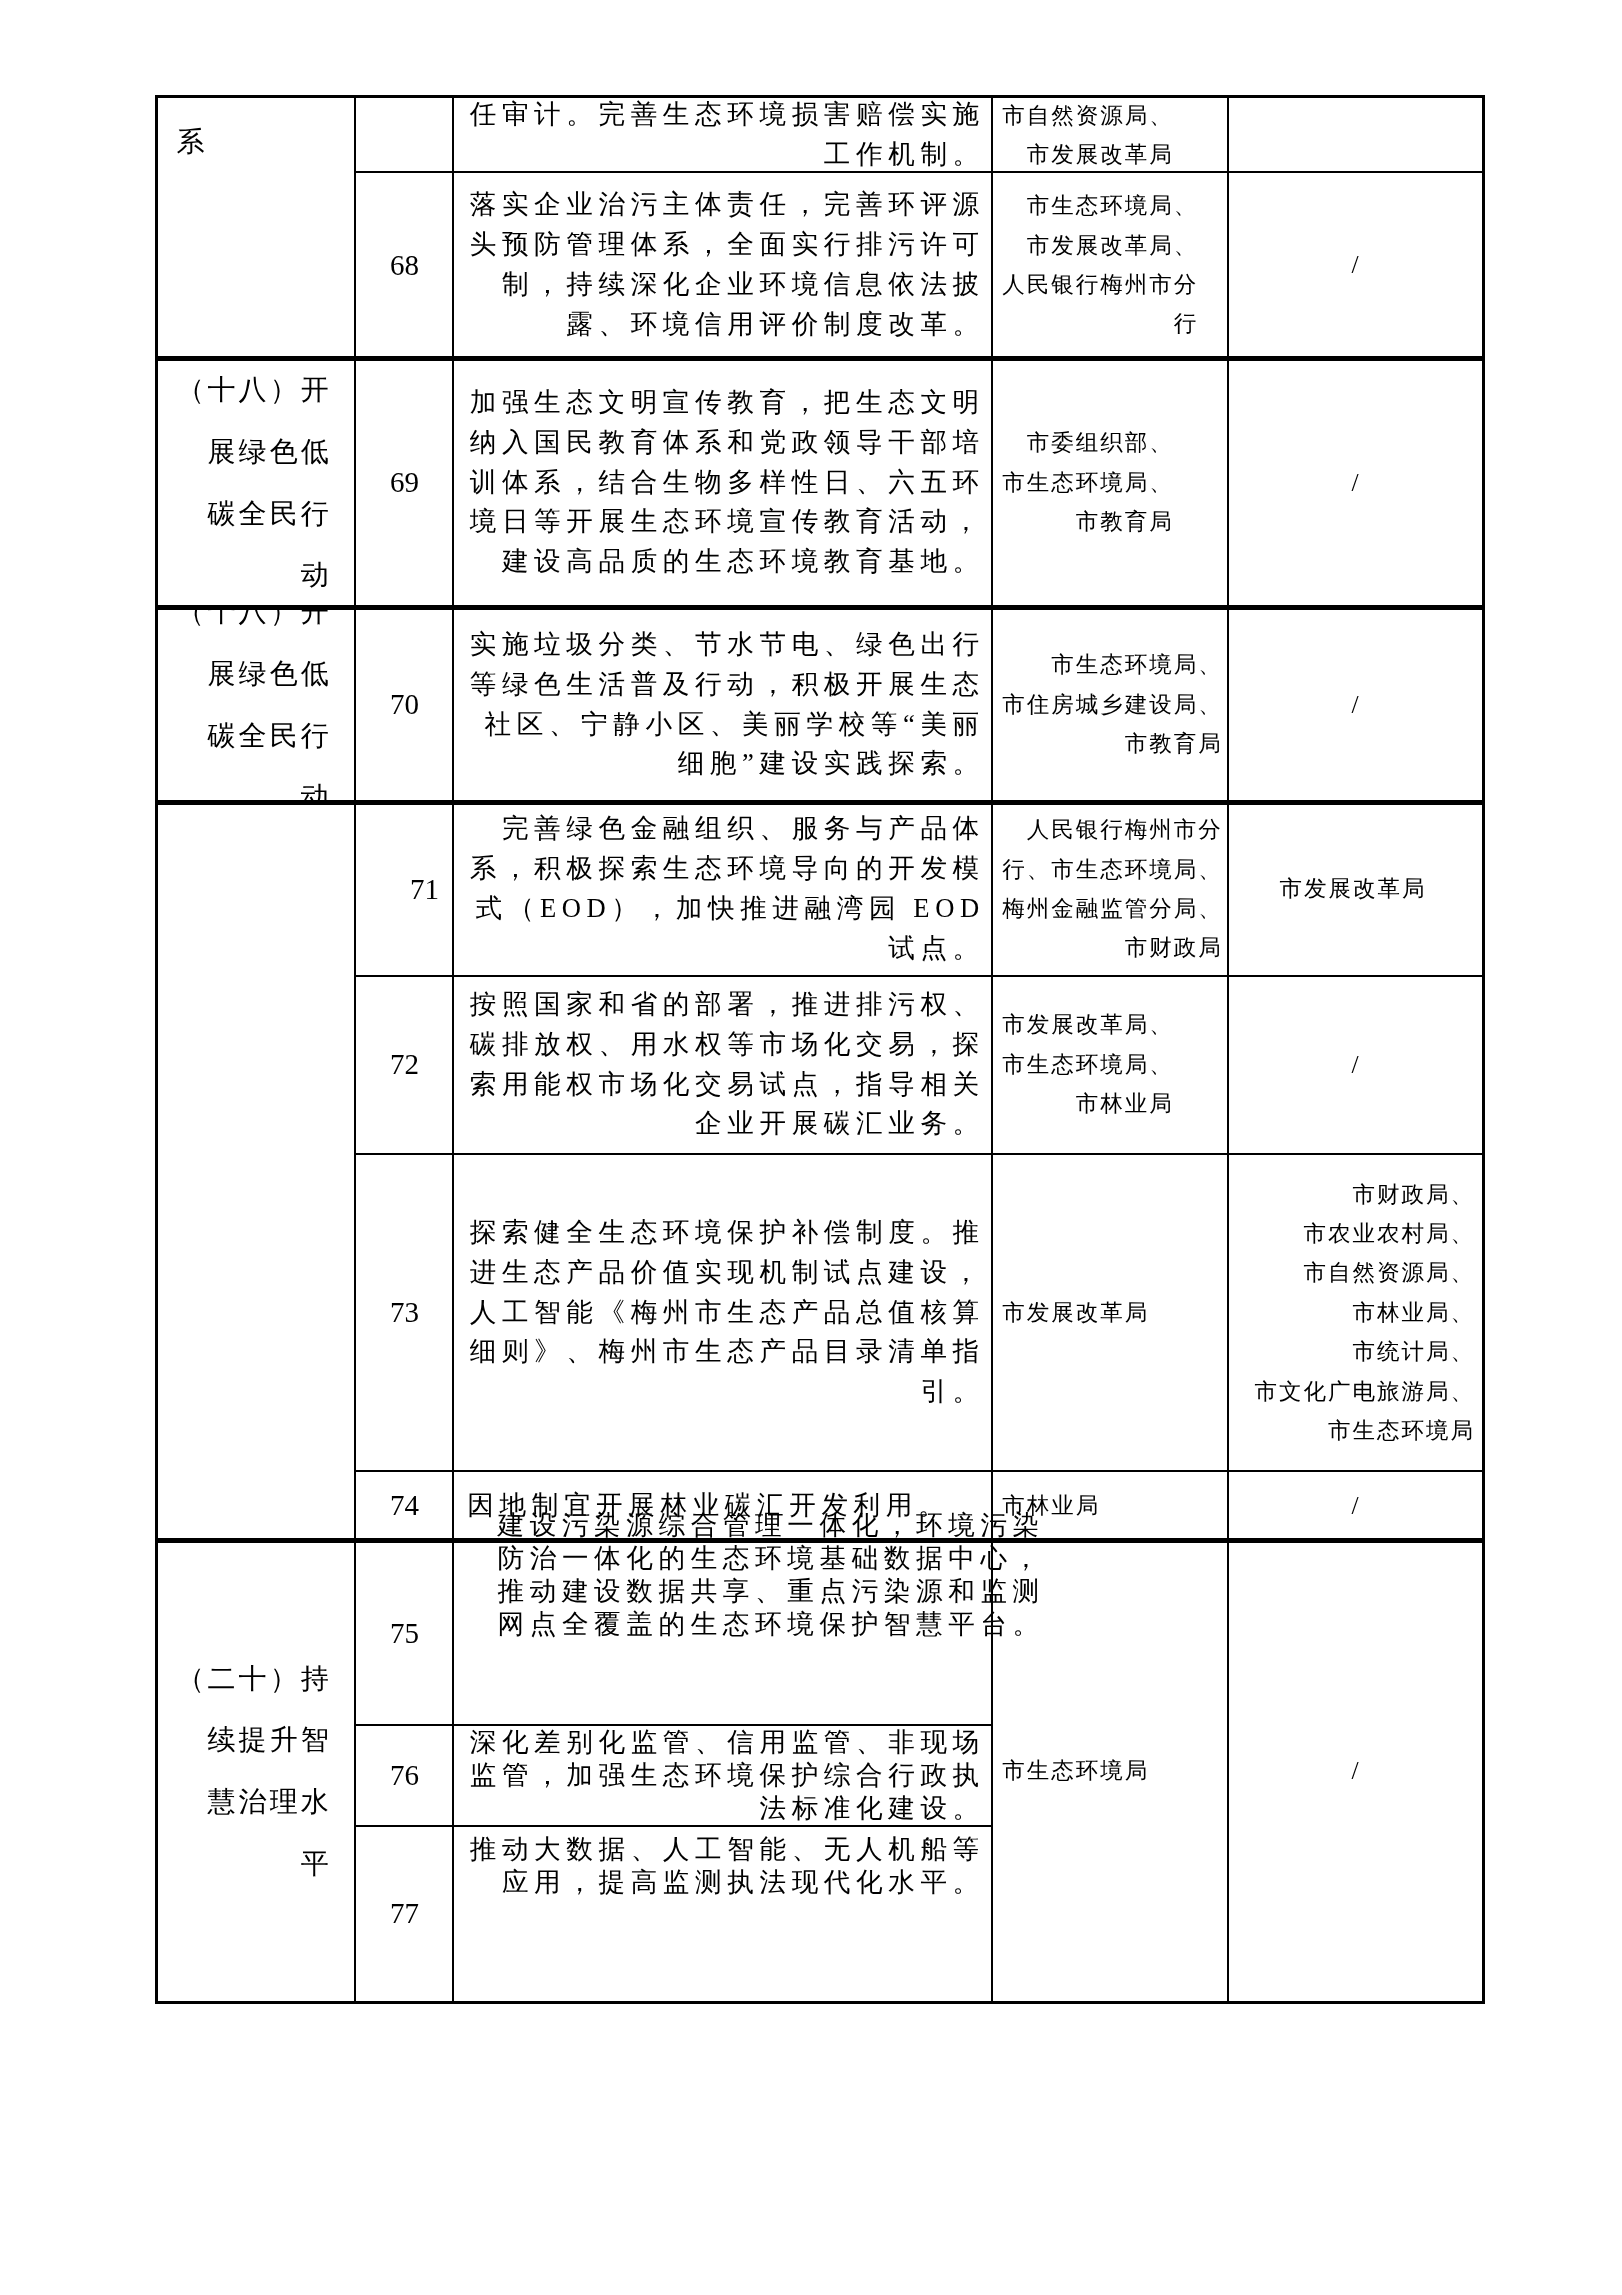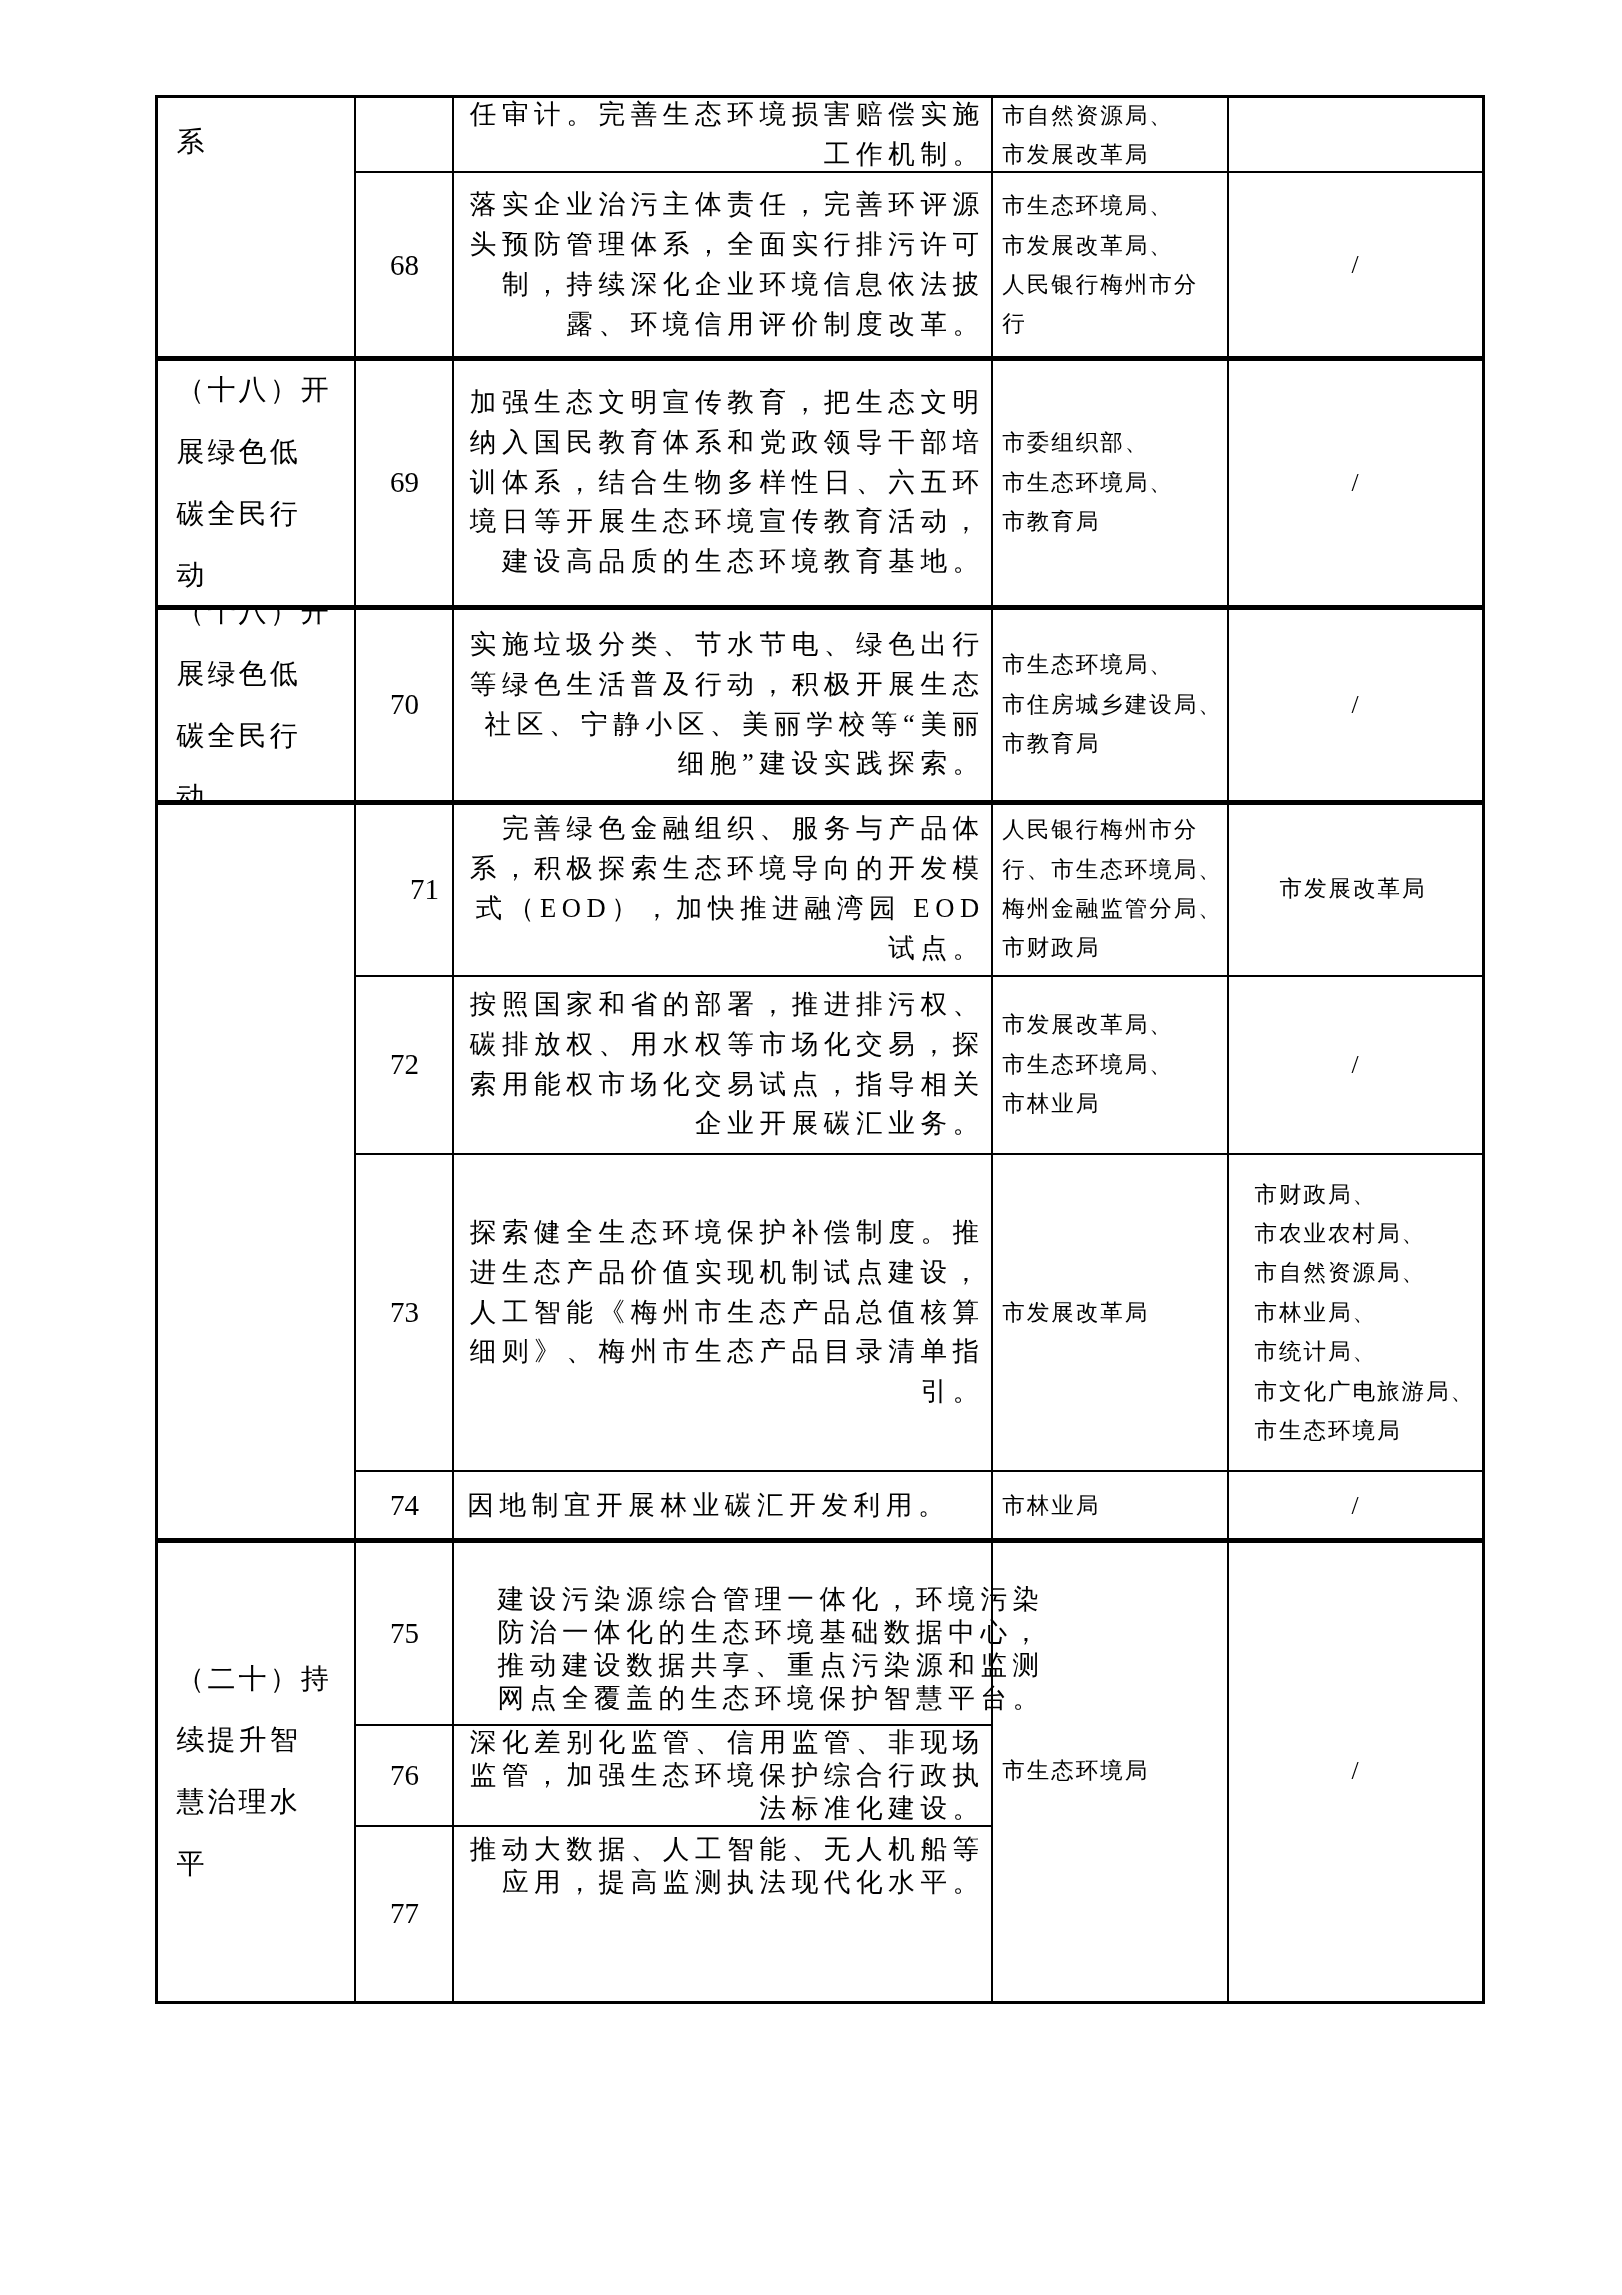--- a/index.html
+++ b/index.html
@@ -1,20 +1,20 @@
 <!DOCTYPE html>
 <html style="font-size:8.2px"><head>
 <meta charset="utf-8">
 <style>
   html,body{margin:0;padding:0;background:#ffffff;}
   .page{position:relative;width:1623px;height:2295px;background:#ffffff;overflow:hidden;
         font-family:"Liberation Serif","DejaVu Serif",serif;color:#000;}
   .table{position:absolute;left:155px;top:95px;width:1324px;height:1903px;
          border:3.1px solid #000;box-sizing:content-box;}
-  .cell{position:absolute;box-sizing:border-box;display:flex;align-items:center;overflow:hidden;}
+  .cell{position:absolute;box-sizing:border-box;display:flex;align-items:center;overflow:hidden;text-align:right;}
   .cat{font-size:28px;line-height:2.2;letter-spacing:3.1px;white-space:pre-line;
        padding-left:18.4px;padding-right:5.1px;}
   .cat-top{align-items:flex-start;padding-top:13.3px;}
   .num{font-size:29px;justify-content:center;}
   .task{font-size:26.6px;line-height:1.5;letter-spacing:5.6px;
         padding-left:13.3px;padding-right:7.2px;text-align:right;}
   .task-compact{line-height:1.25;}
   .task-toppad{align-items:flex-start;padding-top:7.2px;}
   .dept{font-size:22.5px;line-height:1.75;letter-spacing:2px;white-space:pre-line;
         padding-left:10.2px;padding-right:4.1px;}
@@ -95,21 +95,21 @@
       </div>
     <div class="cell task" style="left:296px;top:878px;width:538px;height:177px;">
         <span>按照国家和省的部署，推进排污权、碳排放权、用水权等市场化交易，探索用能权市场化交易试点，指导相关企业开展碳汇业务。</span>
       </div>
     <div class="cell task" style="left:296px;top:1056px;width:538px;height:317px;">
         <span>探索健全生态环境保护补偿制度。推进生态产品价值实现机制试点建设，人工智能《梅州市生态产品总值核算细则》、梅州市生态产品目录清单指引。</span>
       </div>
     <div class="cell task" style="left:296px;top:1373px;width:538px;height:69px;">
         <span>因地制宜开展林业碳汇开发利用。</span>
       </div>
-    <div class="cell task task-compact" style="left:296px;top:1458px;width:598px;height:186px;padding-left:13px;">
+    <div class="cell task task-compact" style="left:296px;top:1384px;width:598px;height:186px;padding-left:13px;">
         <span>建设污染源综合管理一体化，环境污染防治一体化的生态环境基础数据中心，推动建设数据共享、重点污染源和监测网点全覆盖的生态环境保护智慧平台。</span>
       </div>
     <div class="cell task task-compact" style="left:296px;top:1627px;width:538px;height:101px;">
         <span>深化差别化监管、信用监管、非现场监管，加强生态环境保护综合行政执法标准化建设。</span>
       </div>
     <div class="cell task task-compact task-toppad" style="left:296px;top:1728px;width:538px;height:175px;">
         <span>推动大数据、人工智能、无人机船等应用，提高监测执法现代化水平。</span>
       </div>
 
     <div class="cell dept" style="left:834px;top:0;width:236px;height:74px;"><span>市自然资源局、

